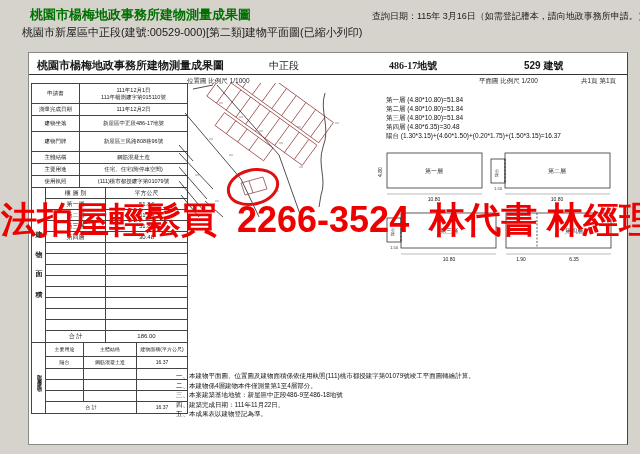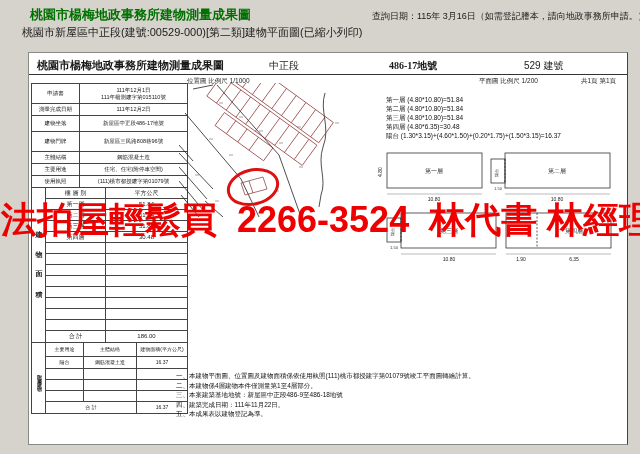--- a/index.html
+++ b/index.html
@@ -15,21 +15,21 @@
   .query-date { left:372px; top:10px; font-size:9px; white-space:nowrap; }
   .subtitle { left:22px; top:25px; font-size:11px; font-weight:normal; white-space:nowrap; }
 
   
   .doc { left:28px; top:52px; width:600px; height:393px; background:#ffffff;
          border:1px solid #8a8a84; border-right:1px solid #444; }
 
   .doc-title { left:8px; top:5px; font-size:11px; font-weight:bold; white-space:nowrap; }
   .sect-name { left:240px; top:6px; font-size:10px; white-space:nowrap; }
   .land-no { left:360px; top:6px; font-size:10px; font-weight:bold; white-space:nowrap;font-family:Liberation Serif, serif; }
-  .bld-no { left:495px; top:6px; font-size:10px; font-weight:normal; white-space:nowrap; }
+  .bld-no { left:495px; top:6px; font-size:10px; font-weight:bold; white-space:nowrap; }
   .title-rule { left:0; top:21px; width:598px; border-bottom:1px solid #333; height:0; }
 
   .scale-label { font-size:6.5px; white-space:nowrap; color:#222; }
   .loc-scale { left:158px; top:24px; }
   .plan-scale { left:450px; top:24px; }
   .page-info { left:552px; top:24px; }
 
   table { border-collapse:collapse; table-layout:fixed; width:100%; }
   td { border:1px solid #444; font-size:6px; line-height:1.15; text-align:center;
        vertical-align:middle; padding:0; overflow:hidden; white-space:nowrap; }

